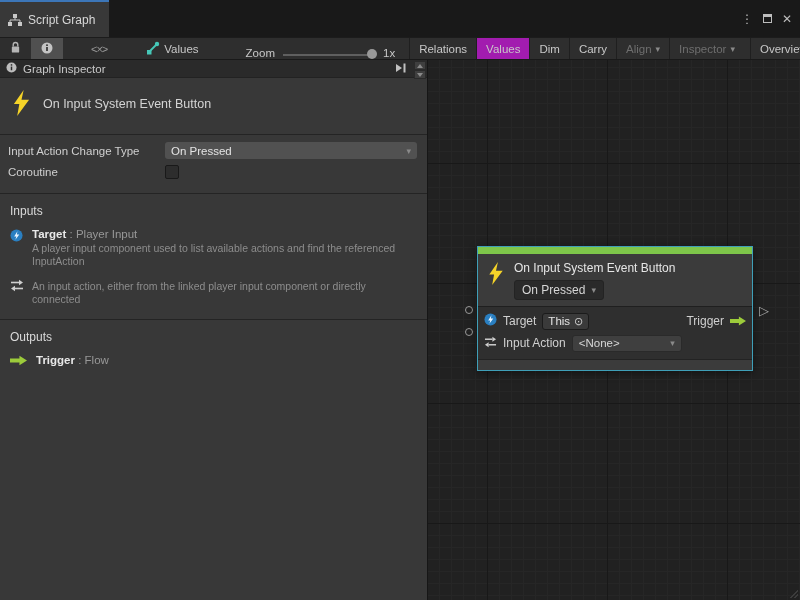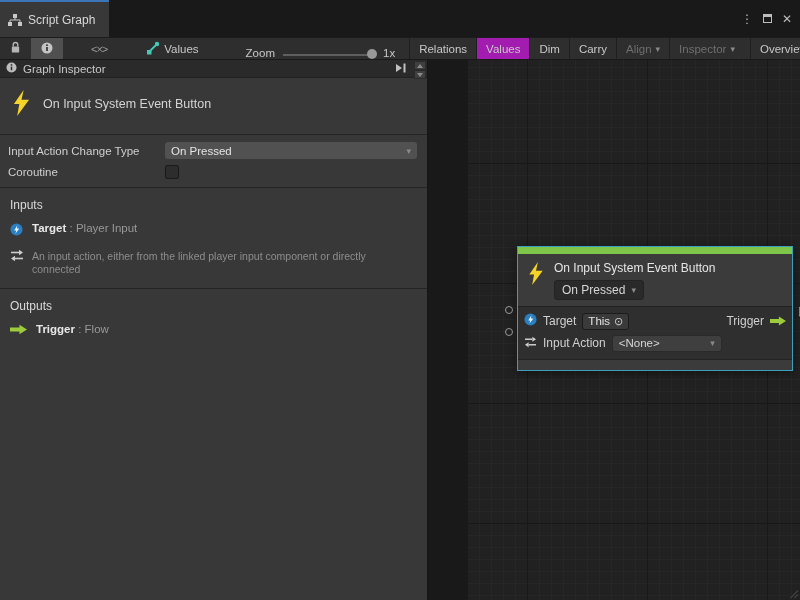--- a/index.html
+++ b/index.html
@@ -28,38 +28,38 @@
   .tsep { width:1px; background:#1f1f1f; margin:0 2px; }
   .codeglyph { font-size:11px; color:#9a9a9a; letter-spacing:-1px; }
   .zoomwrap { display:flex; align-items:flex-end; gap:8px; padding:0 10px; }
   .slider { position:relative; width:92px; height:10px; }
   .slider .track { position:absolute; left:0; right:0; top:4.5px; height:2px; background:#5f5f5f; }
   .slider .handle { position:absolute; right:-2px; top:0; width:10px; height:10px; border-radius:50%; background:#999; }
   .caret { font-size:9px; color:#8a8a8a; }
   .spacer { flex:1; }
 
   
-  .main { flex:1; display:flex; min-height:0;gap:40px; }
+  .main { flex:1; display:flex; min-height:0; }
 
   
   .inspector { width:428px; background:#383838; border-right:1px solid #161616; position:relative; font-size:11.5px; }
   .insp-header { height:18px; background:#2a2a2a; border-bottom:1px solid #222;
     display:flex; align-items:center; gap:6px; padding:0 6px; color:#c8c8c8; font-size:11.5px; }
   .insp-header .spacer { flex:1; }
   .spinners { position:absolute; top:1px; right:1px; width:12px; }
   .spinbtn { width:12px; height:9px; background:#3f3f3f; border:1px solid #2a2a2a; display:flex; align-items:center; justify-content:center; }
   .tri-up { width:0; height:0; border-left:3px solid transparent; border-right:3px solid transparent; border-bottom:4px solid #8a8a8a; }
   .tri-down { width:0; height:0; border-left:3px solid transparent; border-right:3px solid transparent; border-top:4px solid #8a8a8a; }
 
   .summary { display:flex; align-items:center; gap:12px; padding:12px 12px 16px 12px; }
   .summary .title { font-size:12.5px; color:#d4d4d4; }
 
   .fieldblock { border-top:1px solid #242424; padding:7px 10px 8px 8px; }
   .fieldrow { display:flex; align-items:center; margin-bottom:6px; }
-  .fieldrow:last-child { margin-bottom:0; }
+  .fieldrow:last-child { margin-bottom:6px; }
   .fieldlabel { width:157px; color:#cfcfcf; }
   .dropdown { flex:1; height:17px; background:#515151; border-radius:3px; display:flex; align-items:center;
     padding:0 6px; color:#e4e4e4; }
   .dropdown .spacer { flex:1; }
   .checkbox { width:14px; height:14px; background:#2d2d2d; border:1px solid #191919; border-radius:2px; }
 
   .section { border-top:1px solid #242424; padding:8px 10px 12px 10px; }
   .sec-heading { font-size:12px; color:#dadada; margin:2px 0 10px 0; }
   .pitem { display:flex; gap:8px; margin-bottom:10px; }
   .pitem:last-child { margin-bottom:0; }
@@ -257,20 +257,21 @@
                 <circle cx="7" cy="7" r="6.5" fill="#2a7fc1"></circle>
                 <path d="M8 2.5 L4.5 8 H6.8 L5.8 11.5 L10 5.8 H7.4 Z" fill="#eaf6ff"></path>
               </svg>
           </span>
           <div>
             <div>
               <span class="pname">Target</span>
               <span class="psep">:</span>
               <span class="ptype">Player Input</span>
             </div>
+            <div class="pdesc">A player input component used to list available actions and find the referenced InputAction</div>
           </div>
         </div>
 
         <div class="pitem">
           <span class="picon">
             <svg width="14" height="13" viewBox="0 0 14 13">
                 <path d="M1 3.5 H9" stroke="#cfcfcf" stroke-width="1.6"></path>
                 <path d="M9 0.8 L13 3.5 L9 6.2 Z" fill="#cfcfcf"></path>
                 <path d="M13 9.5 H5" stroke="#cfcfcf" stroke-width="1.6"></path>
                 <path d="M5 6.8 L1 9.5 L5 12.2 Z" fill="#cfcfcf"></path>

